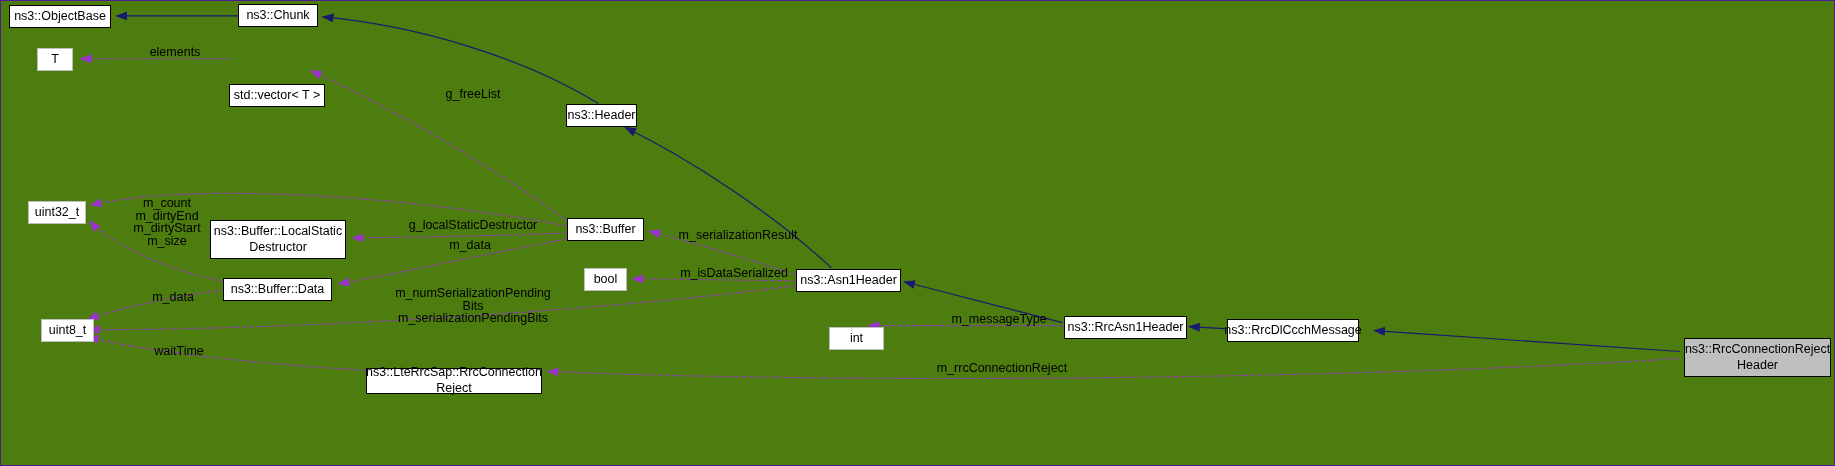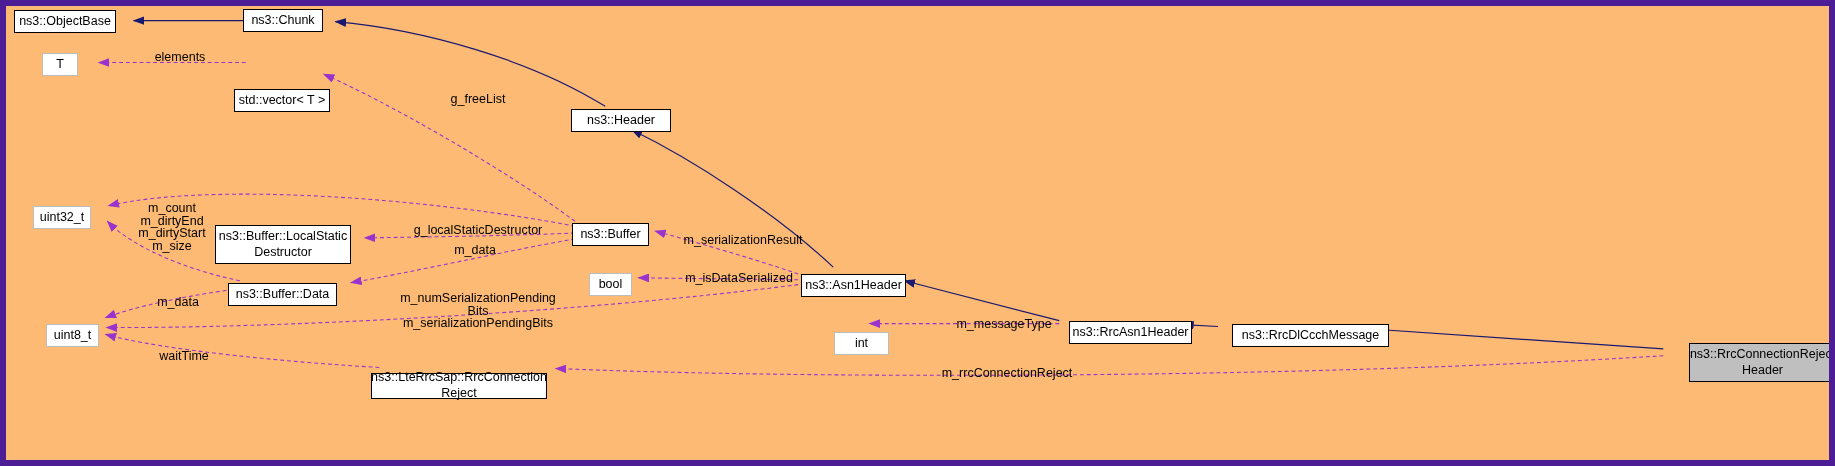--- a/index.html
+++ b/index.html
@@ -1,19 +1,19 @@
 <!DOCTYPE html>
 <html><head>
 <meta charset="utf-8">
 <style>
   * { margin:0; padding:0; box-sizing:border-box; }
   html,body { background:#ffffff; font-family:"Liberation Sans", sans-serif; }
   .canvas {
     position:relative; width:1835px; height:466px;
-    background:#fdba74; border:6px solid #4c1d95; overflow:hidden;text-decoration:underline;
+    background:#4d7c0f; border:1px solid #4c1d95; overflow:hidden;text-decoration:underline;
   }
   svg.edges { position:absolute; left:0; top:0; width:100%; height:100%; }
   .node {
     position:absolute; display:flex; align-items:center; justify-content:center;
     text-align:center; border:1px solid #000; background:#fff;
     font-size:12.5px; line-height:1.25; color:#000; white-space:pre-line;
   }
   .node.ext { border-color:#bdbdbd; }
   .node.sel { background:#bfbfbf; border-color:#000; }
   .elabel {
@@ -56,32 +56,32 @@
     <path d="M795,286 C560,316 250,331 85,330" stroke="#9A32CD" stroke-width="1.1" stroke-dasharray="4,3" fill="none" marker-end="url(#ah-purple)"></path>
     <path d="M1063,326 L868,326" stroke="#9A32CD" stroke-width="1.1" stroke-dasharray="4,3" fill="none" marker-end="url(#ah-purple)"></path>
     <path d="M365,371 C275,366 140,353 84,337" stroke="#9A32CD" stroke-width="1.1" stroke-dasharray="4,3" fill="none" marker-end="url(#ah-purple)"></path>
     <path d="M1683,359 C1300,383 800,383 546,372" stroke="#9A32CD" stroke-width="1.1" stroke-dasharray="4,3" fill="none" marker-end="url(#ah-purple)"></path>
   </svg>
 
   <div class="node" style="left:8px;top:4px;width:102px;height:23px;">ns3::ObjectBase</div>
   <div class="node" style="left:237px;top:3px;width:80px;height:23px;">ns3::Chunk</div>
   <div class="node ext" style="left:36px;top:47px;width:36px;height:23px;">T</div>
   <div class="node" style="left:228px;top:47px;width:96px;height:23px;margin-top:36px;">std::vector&lt; T &gt;</div>
-  <div class="node" style="left:565px;top:103px;width:100px;height:23px;">ns3::Header</div>
+  <div class="node" style="left:565px;top:103px;width:71px;height:23px;">ns3::Header</div>
   <div class="node ext" style="left:27px;top:200px;width:58px;height:23px;text-align:right;">uint32_t</div>
   <div class="node" style="left:209px;top:219px;width:136px;height:39px;">ns3::Buffer::LocalStatic
 Destructor</div>
   <div class="node" style="left:566px;top:217px;width:77px;height:23px;">ns3::Buffer</div>
   <div class="node ext" style="left:583px;top:267px;width:43px;height:23px;">bool</div>
   <div class="node" style="left:222px;top:277px;width:109px;height:23px;">ns3::Buffer::Data</div>
   <div class="node" style="left:795px;top:268px;width:105px;height:23px;">ns3::Asn1Header</div>
   <div class="node ext" style="left:28px;top:318px;width:53px;height:23px;margin-left:12px;">uint8_t</div>
   <div class="node ext" style="left:828px;top:326px;width:55px;height:23px;">int</div>
   <div class="node" style="left:1063px;top:315px;width:123px;height:23px;">ns3::RrcAsn1Header</div>
-  <div class="node" style="left:1226px;top:318px;width:157px;height:23px;">ns3::RrcDlCcchMessage</div>
+  <div class="node" style="left:1226px;top:318px;width:132px;height:23px;">ns3::RrcDlCcchMessage</div>
   <div class="node sel" style="left:1683px;top:337px;width:147px;height:39px;">ns3::RrcConnectionReject
 Header</div>
   <div class="node" style="left:365px;top:367px;width:176px;height:26px;">ns3::LteRrcSap::RrcConnection
 Reject</div>
 
   <div class="elabel" style="left:157px;top:45px;">elements</div>
   <div class="elabel" style="left:455px;top:87px;">g_freeList</div>
   <div class="elabel" style="left:149px;top:196px;">m_count
 m_dirtyEnd
 m_dirtyStart

